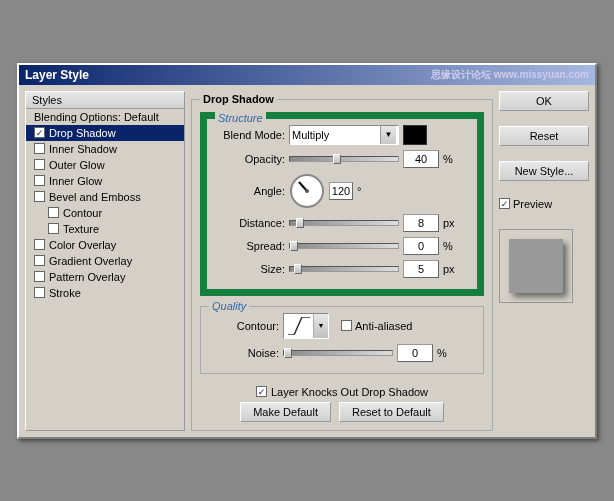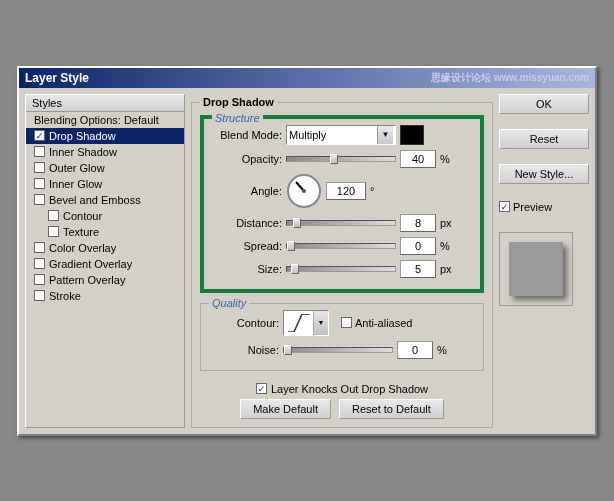--- a/index.html
+++ b/index.html
@@ -315,21 +315,21 @@
         <div class="cb"></div>
         <span>Stroke</span>
       </div>
     </div>
 
     <div class="main-panel">
 
       <div style="border:1px solid #aaa; background:#d4d0c8; padding: 6px 8px 8px 8px; position:relative; margin-top:8px;">
         <span style="position:absolute;top:-7px;left:8px;background:#d4d0c8;padding:0 3px;font-weight:bold;font-size:11px;color:#000;">Drop Shadow</span>
 
-        <div style="border:4px solid #15803d; background:#d4d0c8; padding:6px 8px 6px 8px; position:relative; margin-top:6px;">
+        <div style="border:7px solid #15803d; background:#d4d0c8; padding:6px 8px 6px 8px; position:relative; margin-top:6px;">
           <span style="position:absolute;top:-7px;left:8px;background:#d4d0c8;padding:0 3px;font-size:11px;color:#3366aa;font-style:italic;">Structure</span>
 
           <div class="form-row">
             <span class="form-label">Blend Mode:</span>
             <div class="dropdown" style="display:flex;align-items:center;width:110px;height:20px;background:white;border:1px solid #888;border-bottom-color:#fff;border-right-color:#fff;padding:0 2px;">
               <span style="flex:1;font-size:11px;">Multiply</span>
               <div class="dropdown-arrow">▼</div>
             </div>
             <div class="color-swatch"></div>
           </div>
@@ -344,21 +344,21 @@
           </div>
 
           <div class="form-row" style="align-items:center;">
             <span class="form-label">Angle:</span>
 
             <svg class="dial-svg" viewBox="0 0 36 36">
               <circle cx="18" cy="18" r="16" fill="white" stroke="#888" stroke-width="2"></circle>
               <line x1="18" y1="18" x2="10" y2="9" stroke="black" stroke-width="2"></line>
               <circle cx="18" cy="18" r="2" fill="#555"></circle>
             </svg>
-            <input class="number-input" type="text" value="120" style="width: 40px;">
+            <input class="number-input" type="text" value="120" style="width: 24px;">
             <span class="unit-label">°</span>
           </div>
 
           <div class="form-row">
             <span class="form-label">Distance:</span>
             <div class="slider-track" style="width:110px;">
               <div class="slider-thumb" style="left:6%;"></div>
             </div>
             <input class="number-input" type="text" value="8" style="width: 36px;">
             <span class="unit-label">px</span>

